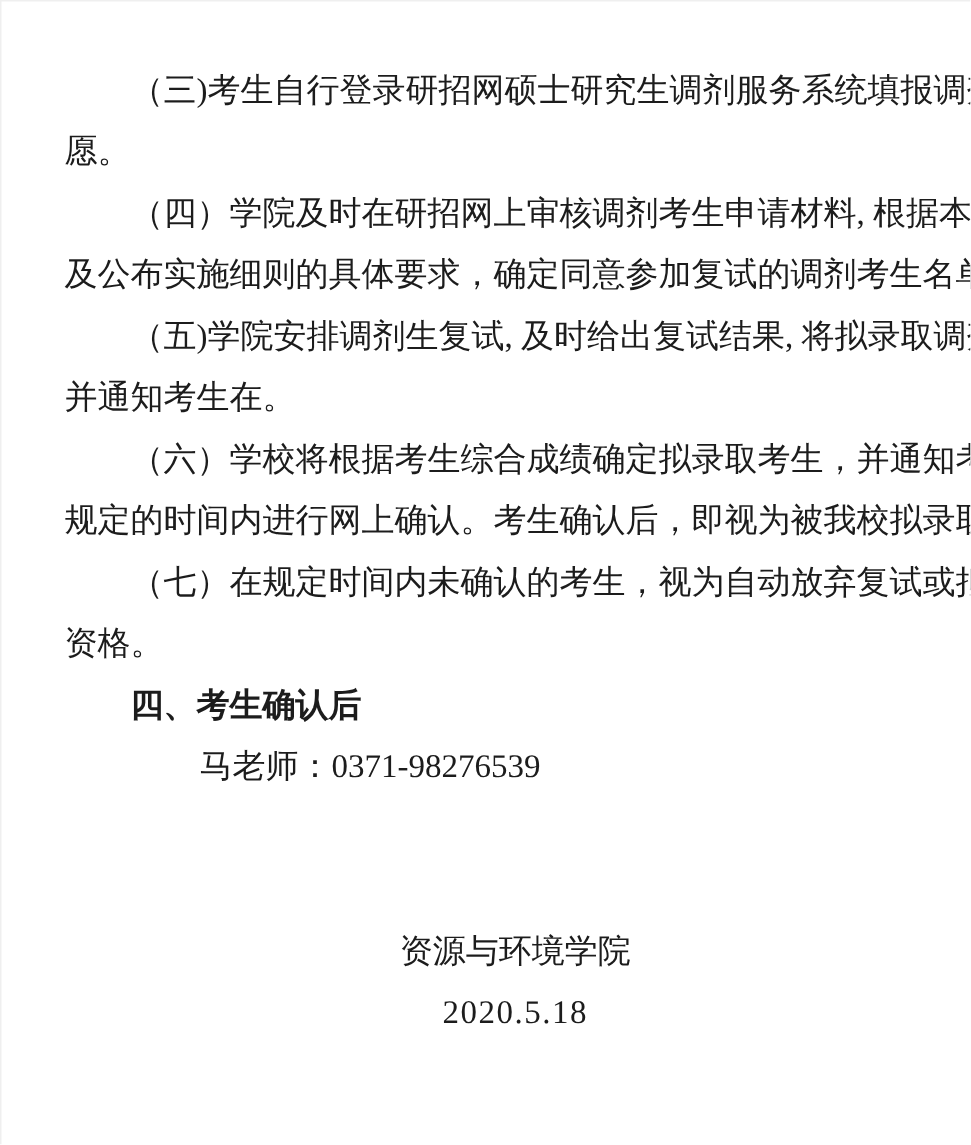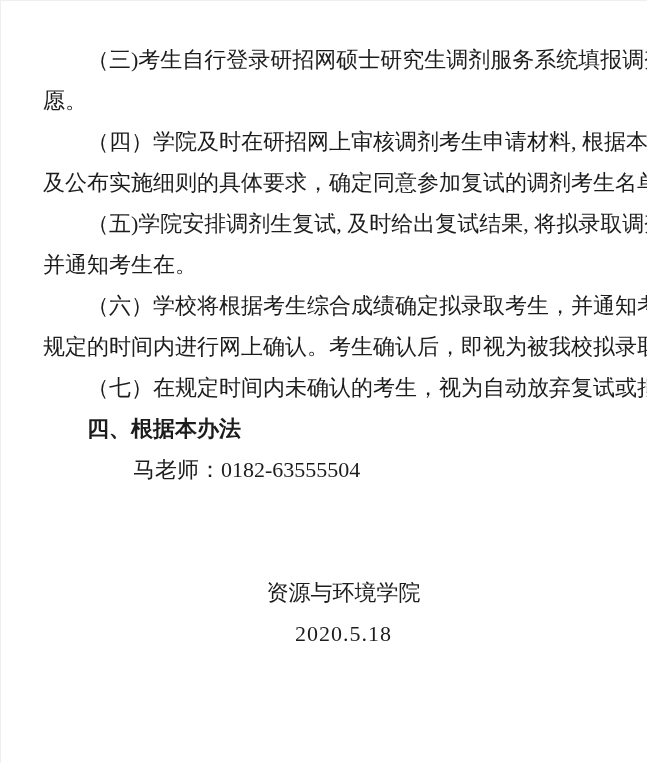--- a/index.html
+++ b/index.html
@@ -58,23 +58,24 @@
 
   <div class="line first-line">（三)考生自行登录研招网硕士研究生调剂服务系统填报调剂志</div>
   <div class="line">愿。</div>
   <div class="line first-line">（四）学院及时在研招网上审核调剂考生申请材料, 根据本办法</div>
   <div class="line">及公布实施细则的具体要求，确定同意参加复试的调剂考生名单。</div>
   <div class="line first-line">（五)学院安排调剂生复试, 及时给出复试结果, 将拟录取调剂生</div>
   <div class="line">并通知考生在。</div>
   <div class="line first-line">（六）学校将根据考生综合成绩确定拟录取考生，并通知考生在</div>
   <div class="line">规定的时间内进行网上确认。考生确认后，即视为被我校拟录取。</div>
   <div class="line first-line">（七）在规定时间内未确认的考生，视为自动放弃复试或拟录取</div>
+  <div class="line">资格。</div>
 
-  <div class="section-heading">四、根据本办法</div>
+  <div class="section-heading">四、考生确认后</div>
 
-  <div class="contact-line">马老师：0182-63555504</div>
+  <div class="contact-line">马老师：0371-98276539</div>
 
   <div class="signature-block">
     <div class="signature-line">资源与环境学院</div>
     <div class="date-line">2020.5.18</div>
   </div>
 
 </div>
 
 </body></html>

